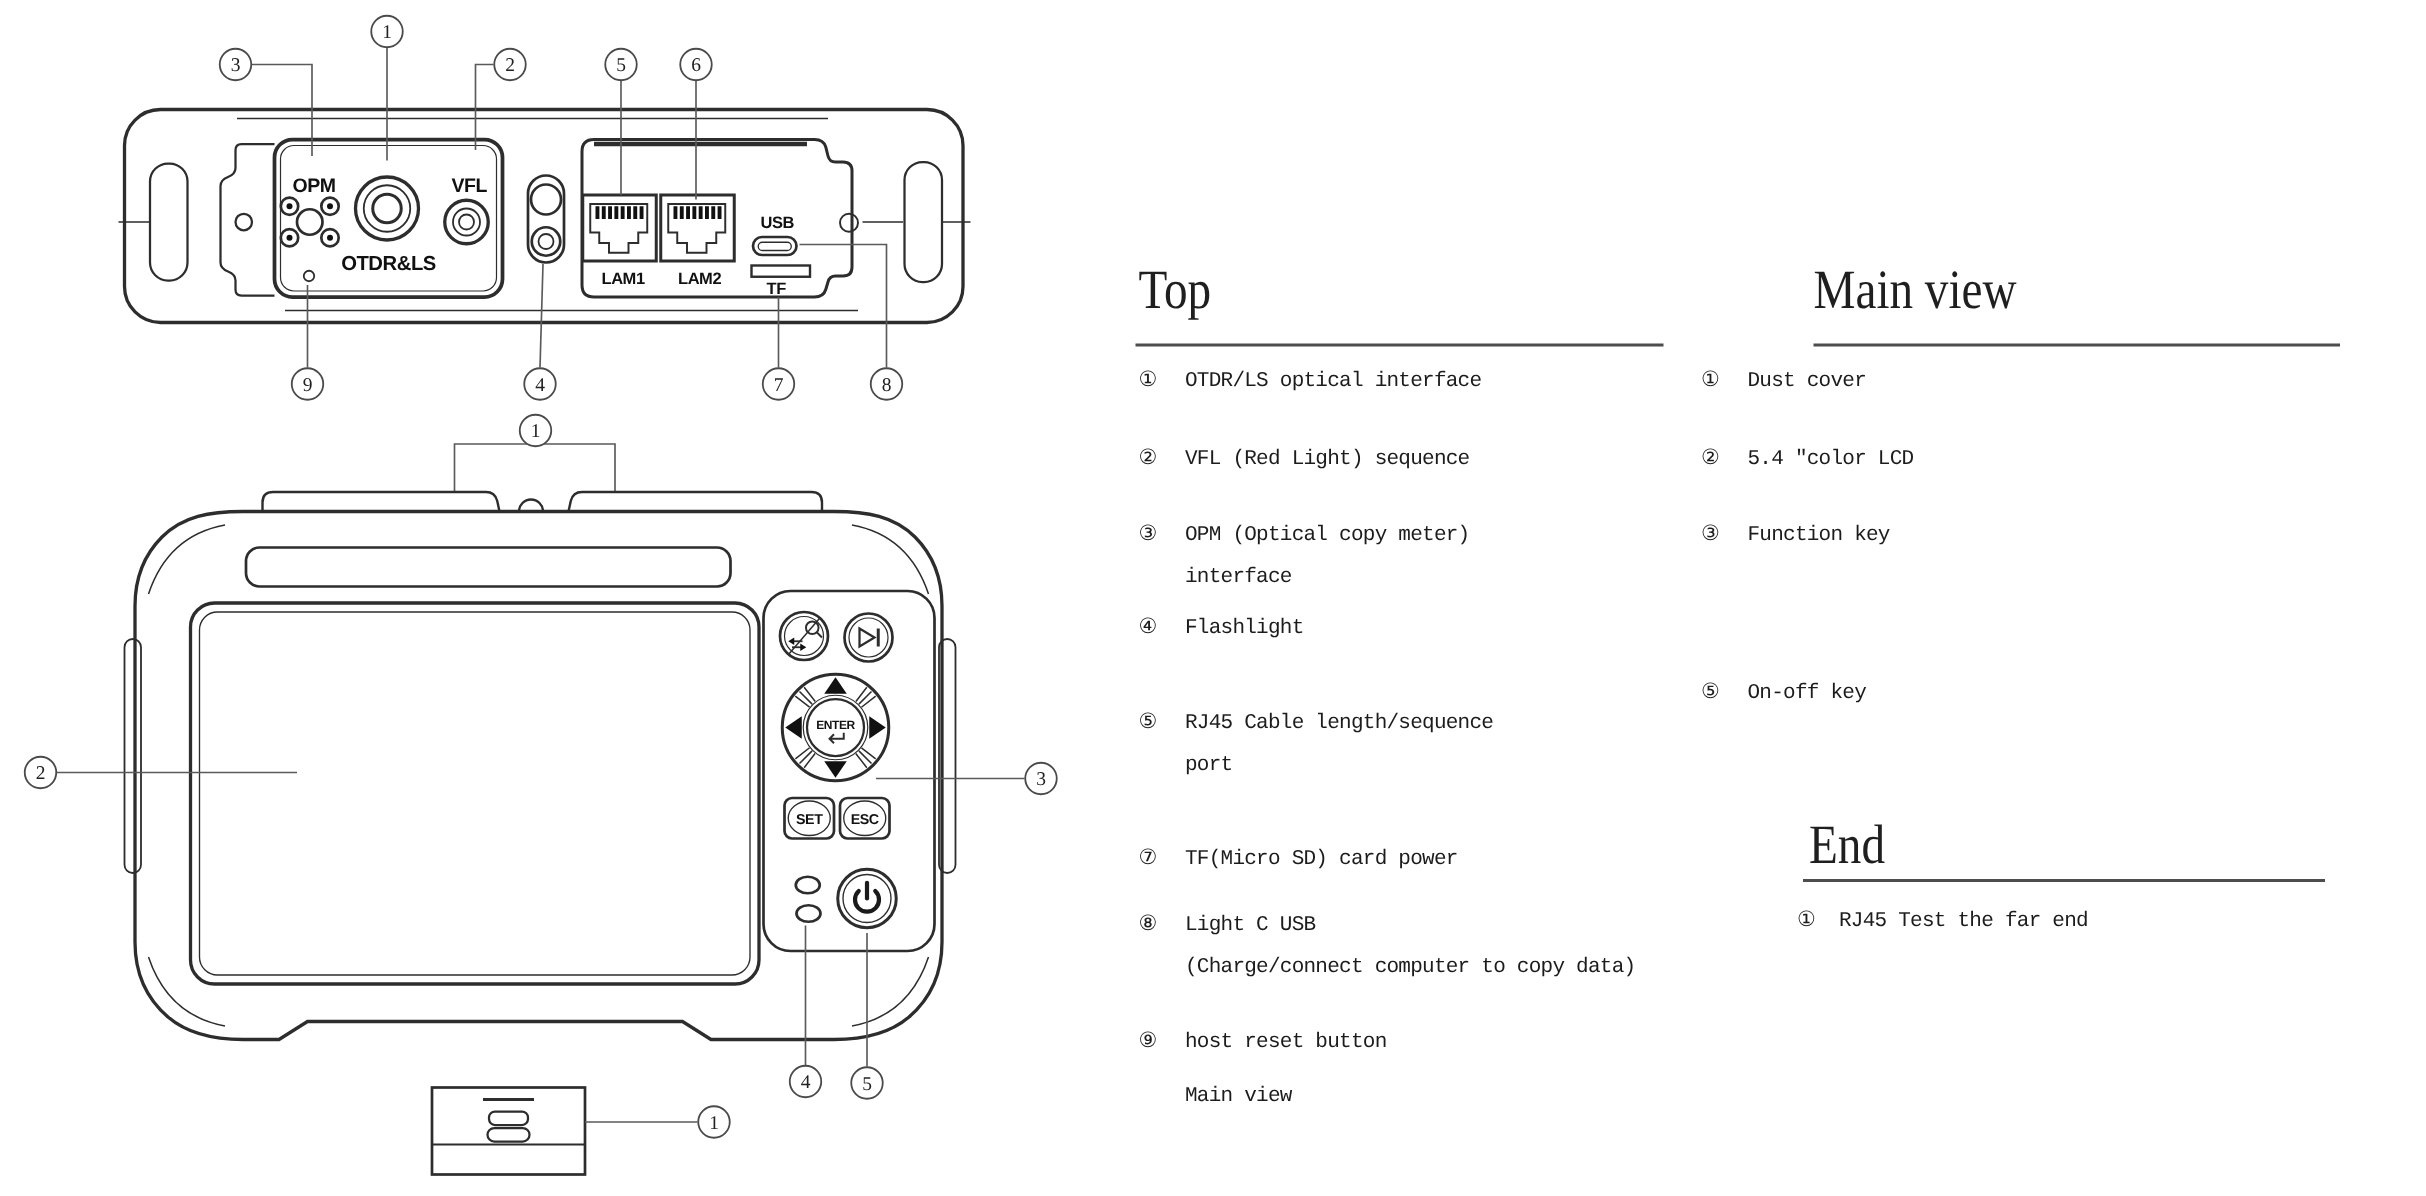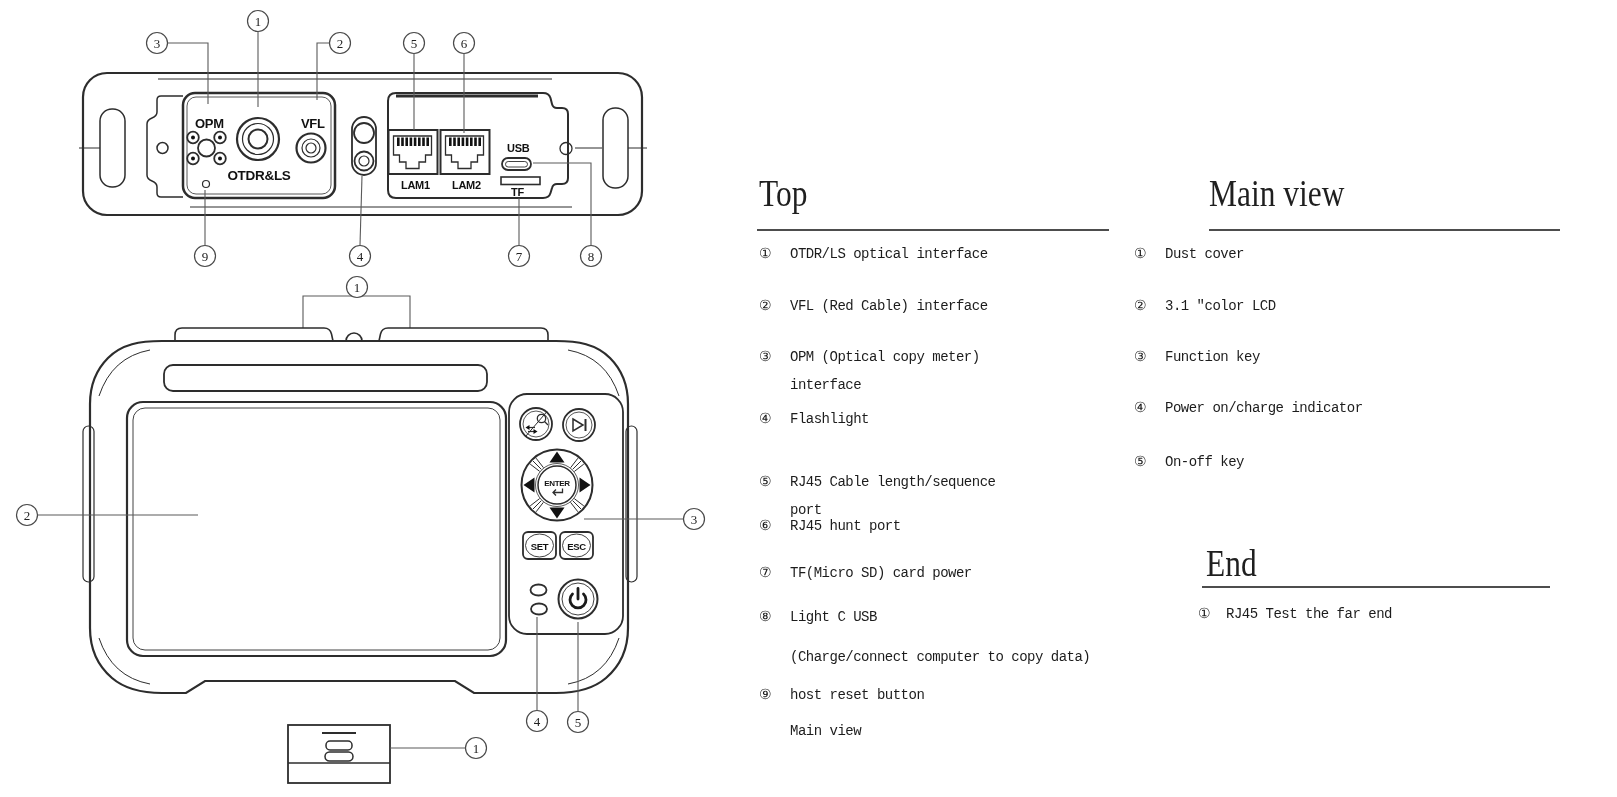--- a/index.html
+++ b/index.html
@@ -24,21 +24,21 @@
   .ld{fill:none;stroke:#5a5a5a;stroke-width:1.1}
   .lbl{fill:#111;stroke:none;font-family:"Liberation Sans","DejaVu Sans",sans-serif;
        font-weight:bold;letter-spacing:-.3px}
   .co circle{fill:#fff;stroke:#4a4a4a;stroke-width:1.2}
   .co text{fill:#222;stroke:none;font-family:"Liberation Serif","DejaVu Serif",serif;
            font-size:13px;text-anchor:middle}
   
   .item{position:absolute;font-size:14px;line-height:28px;letter-spacing:-.5px;white-space:nowrap;}
   .num{display:inline-block;width:31px;letter-spacing:0;}
   .l2{padding-left:31px;}
-  .li7 .l2{margin-top:12px}
+  .li7 .l2{}
   .li8 .l2{margin-top:8px}
   .hd{position:absolute;font-family:"Liberation Serif","DejaVu Serif",serif;font-size:37px;
       transform:scaleX(.85);transform-origin:0 0;white-space:nowrap;color:#1f1f1f;}
   .rule{position:absolute;height:2px;background:#4d4d4d;}
   .lc{left:759px}
   .rc{left:1134px}
 </style>
 </head>
 <body>
 
@@ -298,36 +298,34 @@
           <circle cx="476" cy="748" r="10.5"></circle>
           <text x="476" y="752.5">1</text>
         </g>
   </g>
 </svg>
 
   <div class="hd" style="left:759px;top:172px">Top</div>
   <div class="rule" style="left:757px;top:229px;width:352px"></div>
 
   <div class="item lc li0" style="top:240px"><span class="num">①</span><span>OTDR/LS optical interface</span></div>
-  <div class="item lc li1" style="top:292px"><span class="num">②</span><span>VFL (Red Cable) interface</span></div>
+  <div class="item lc li1" style="top:292px"><span class="num">②</span><span>VFL (Red Light) sequence</span></div>
   <div class="item lc li2" style="top:343px"><span class="num">③</span><span>OPM (Optical copy meter)</span><div class="l2">interface</div></div>
   <div class="item lc li3" style="top:405px"><span class="num">④</span><span>Flashlight</span></div>
   <div class="item lc li4" style="top:468px"><span class="num">⑤</span><span>RJ45 Cable length/sequence</span><div class="l2">port</div></div>
-  <div class="item lc li5" style="top:512px"><span class="num">⑥</span><span>RJ45 hunt port</span></div>
   <div class="item lc li6" style="top:559px"><span class="num">⑦</span><span>TF(Micro SD) card power</span></div>
   <div class="item lc li7" style="top:603px"><span class="num">⑧</span><span>Light C USB</span><div class="l2">(Charge/connect computer to copy data)</div></div>
   <div class="item lc li8" style="top:681px"><span class="num">⑨</span><span>host reset button</span><div class="l2">Main view</div></div>
 
   <div class="hd" style="left:1209px;top:172px">Main view</div>
   <div class="rule" style="left:1209px;top:229px;width:351px"></div>
 
   <div class="item rc" style="top:240px"><span class="num">①</span><span>Dust cover</span></div>
-  <div class="item rc" style="top:292px"><span class="num">②</span><span>3.1 ″color LCD</span></div>
+  <div class="item rc" style="top:292px"><span class="num">②</span><span>5.4 ″color LCD</span></div>
   <div class="item rc" style="top:343px"><span class="num">③</span><span>Function key</span></div>
-  <div class="item rc" style="top:394px"><span class="num">④</span><span>Power on/charge indicator</span></div>
   <div class="item rc" style="top:448px"><span class="num">⑤</span><span>On-off key</span></div>
 
   <div class="hd" style="left:1206px;top:542px">End</div>
   <div class="rule" style="left:1202px;top:586px;width:348px"></div>
 
   <div class="item" style="left:1198px;top:600px"><span class="num" style="width:28px">①</span><span>RJ45 Test the far end</span></div>
 
 </div>
 
 </body></html>

